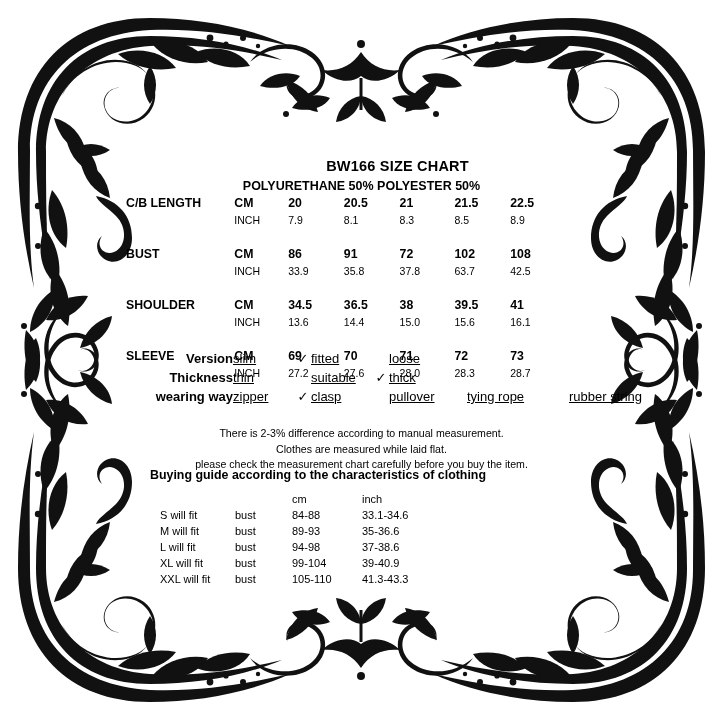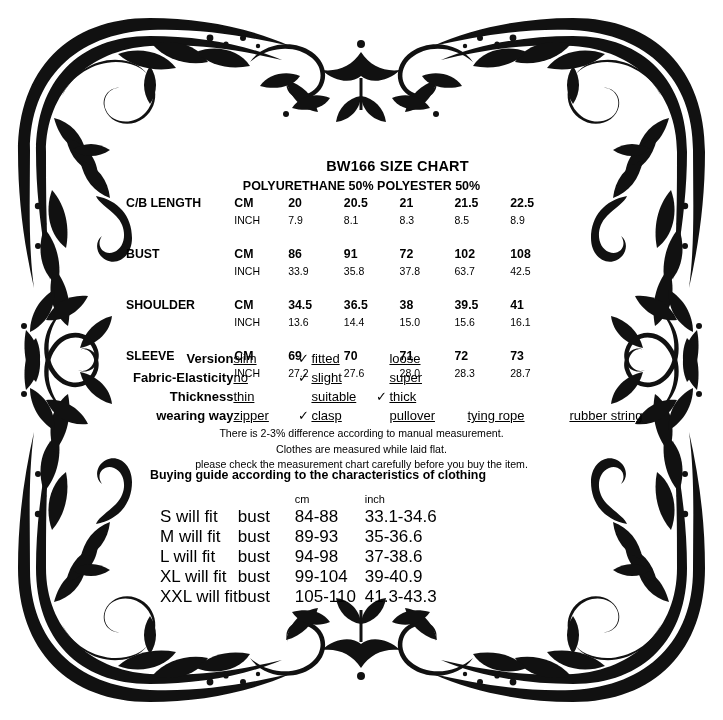--- a/index.html
+++ b/index.html
@@ -153,21 +153,21 @@
   }
 
   
   table.guide {
     position: absolute;
     left: 160px;
     top: 491px;
     border-collapse: collapse;
   }
   table.guide td {
-    font-size: 17px;
+    font-size: 11px;
     height: 16px;
     padding: 0;
     vertical-align: middle;
     white-space: nowrap;
   }
   td.g-size { width: 75px; font-size: 11px; }
   td.g-part { width: 57px; }
   td.g-cm   { width: 70px; }
   td.g-in   { width: 70px; }
   tr.guide-head td { font-size: 11px; }
@@ -386,32 +386,20 @@
           <td class="check">✓</td>
           <td class="opt">fitted</td>
           <td class="check"></td>
           <td class="opt">loose</td>
           <td class="check"></td>
           <td class="opt wide"></td>
           <td class="check"></td>
           <td class="opt wide"></td>
         </tr>
         <tr>
-          <td class="optlabel">Fabric-Elasticity</td>
-          <td class="opt">no</td>
-          <td class="check">✓</td>
-          <td class="opt">slight</td>
-          <td class="check"></td>
-          <td class="opt">super</td>
-          <td class="check"></td>
-          <td class="opt wide"></td>
-          <td class="check"></td>
-          <td class="opt wide"></td>
-        </tr>
-        <tr>
           <td class="optlabel">Thickness</td>
           <td class="opt">thin</td>
           <td class="check"></td>
           <td class="opt">suitable</td>
           <td class="check">✓</td>
           <td class="opt">thick</td>
           <td class="check"></td>
           <td class="opt wide"></td>
           <td class="check"></td>
           <td class="opt wide"></td>

